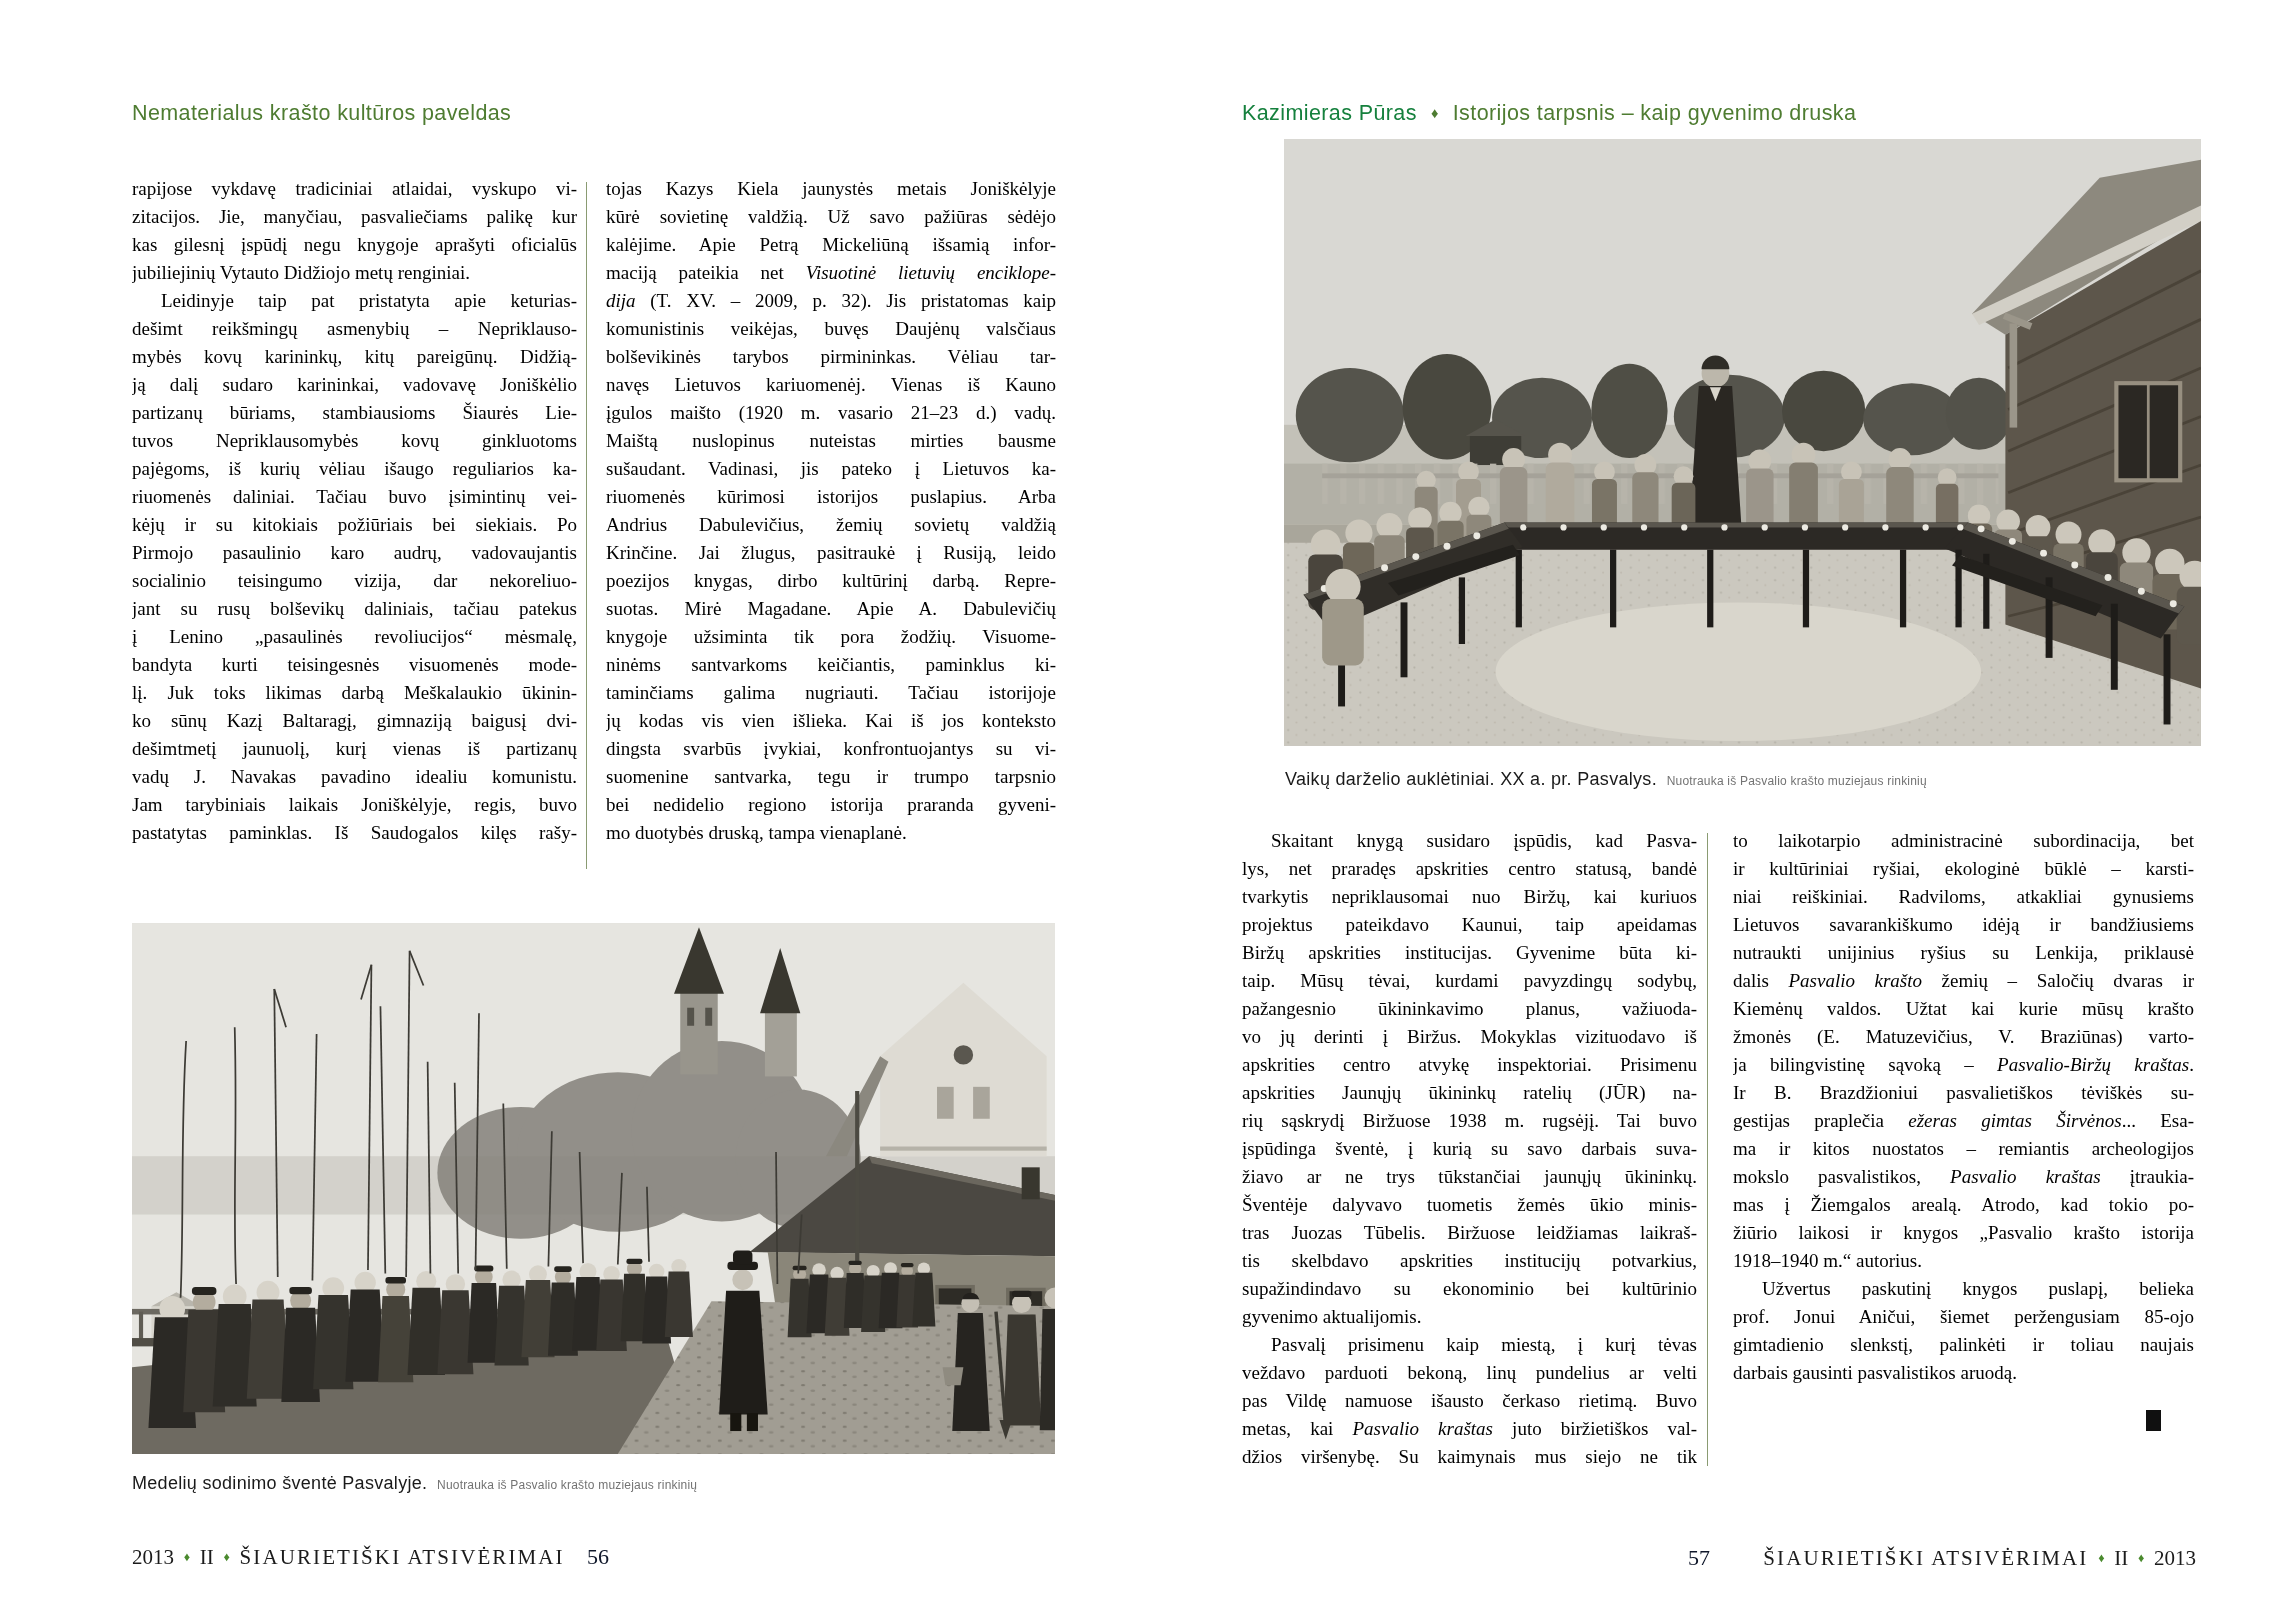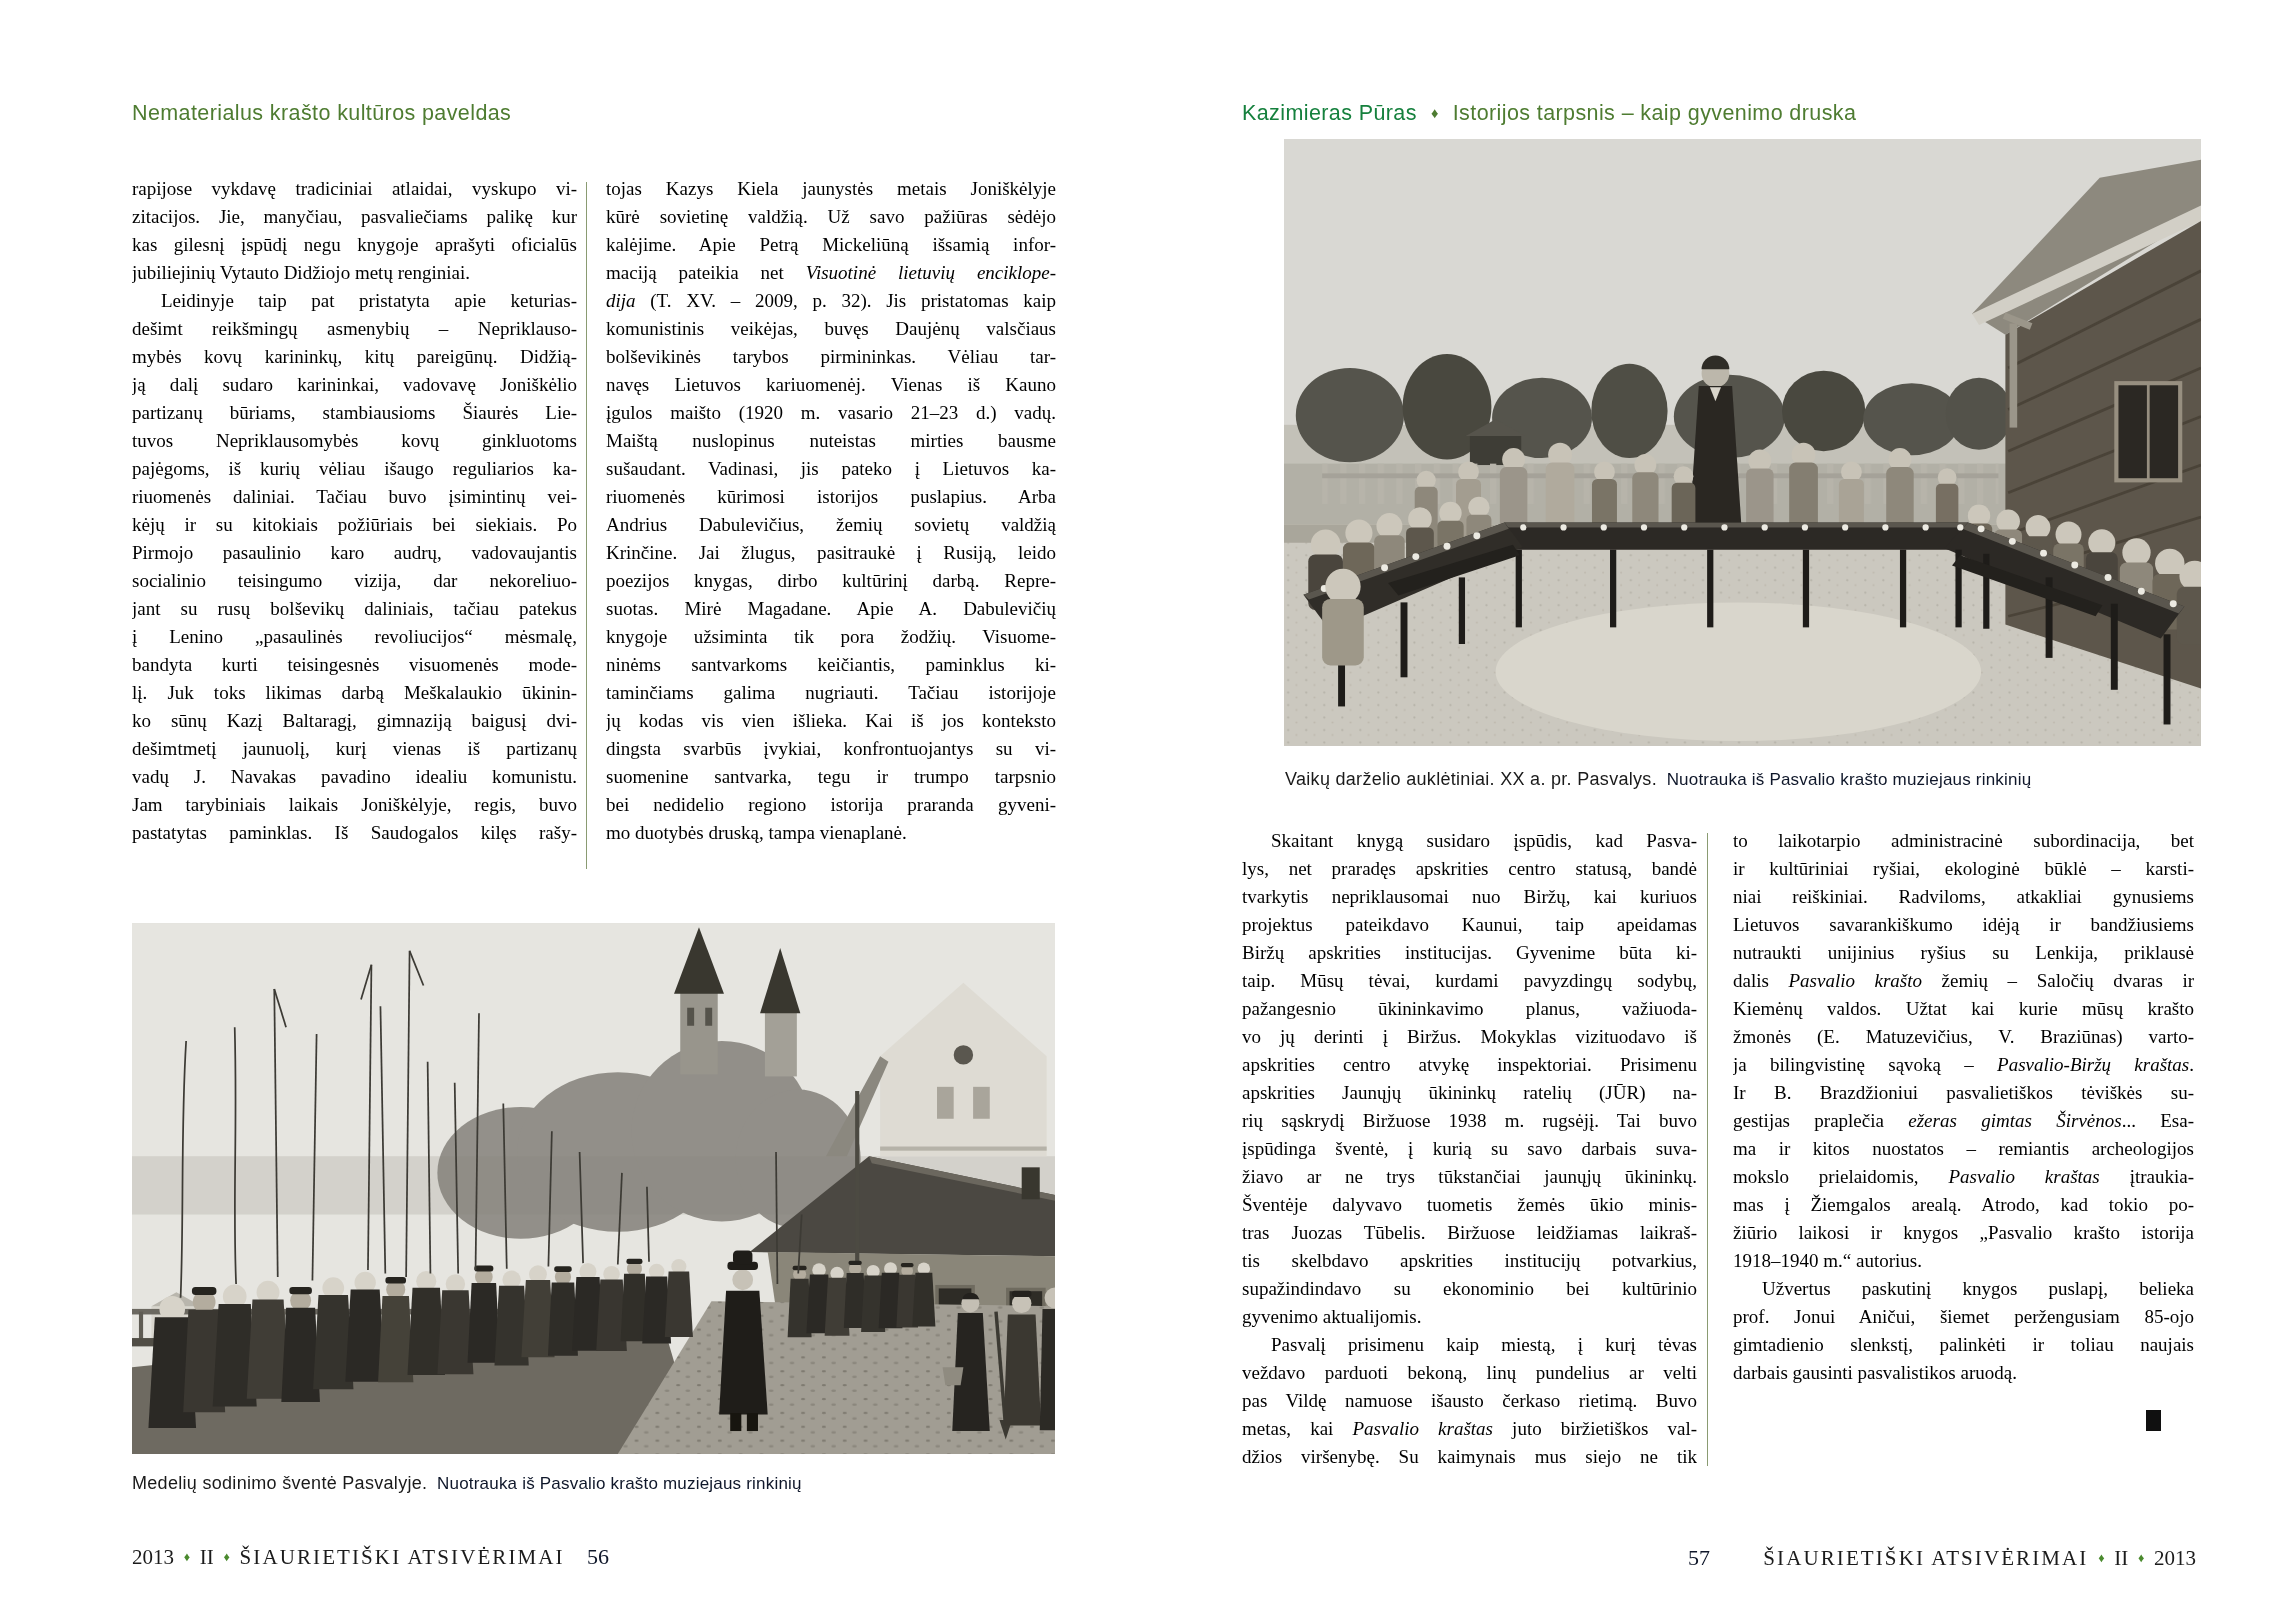--- a/index.html
+++ b/index.html
@@ -19,21 +19,21 @@
   
   .col{font-size:19px;line-height:28px;color:#000000;}
   .tl{text-align:justify;text-align-last:justify;height:28px;overflow:hidden;}
   .tl.nj{text-align-last:left;}
   .tl.ind{text-indent:29px;}
   .tl em{font-style:italic;margin-top:12px;}
   .divider{width:1.4px;background:#8a9b72;}
   
   .caption{white-space:nowrap;font-family:"Liberation Sans","DejaVu Sans",sans-serif;color:#1a1a1a;}
   .cap-title{font-size:18px;letter-spacing:0.3px;}
-  .cap-credit{font-size:17px;letter-spacing:0.2px;margin-left:9.7px;color:#0f172a;}
+  .cap-credit{font-size:12px;letter-spacing:0.2px;margin-left:9.7px;color:#737373;}
   
   .footer{font-size:21px;color:#1b1b1b;white-space:nowrap;}
   .footer .dia{color:#4a8a2e;font-size:12.5px;vertical-align:2.8px;margin:0 9.7px;}
   .footer .journal{letter-spacing:2.1px;}
   .footer .num{color:#0f172a;font-size:22px;letter-spacing:0;}
   .footer-right{display:flex;justify-content:space-between;align-items:baseline;}
   .photo{overflow:hidden;background:#d8d7d2;}
   .photo svg{display:block;}
   .endmark{width:15.3px;height:21px;background:#101010;}
 </style>
@@ -463,21 +463,21 @@
     <div class="tl"><span>niai reiškiniai. Radviloms, atkakliai gynusiems</span></div>
     <div class="tl"><span>Lietuvos savarankiškumo idėją ir bandžiusiems</span></div>
     <div class="tl"><span>nutraukti unijinius ryšius su Lenkija, priklausė</span></div>
     <div class="tl"><span>dalis </span><em>Pasvalio krašto</em><span> žemių – Saločių dvaras ir</span></div>
     <div class="tl"><span>Kiemėnų valdos. Užtat kai kurie mūsų krašto</span></div>
     <div class="tl"><span>žmonės (E. Matuzevičius, V. Braziūnas) varto-</span></div>
     <div class="tl"><span>ja bilingvistinę sąvoką – </span><em>Pasvalio-Biržų kraštas</em><span>.</span></div>
     <div class="tl"><span>Ir B. Brazdžioniui pasvalietiškos tėviškės su-</span></div>
     <div class="tl"><span>gestijas praplečia </span><em>ežeras gimtas Širvėnos</em><span>... Esa-</span></div>
     <div class="tl"><span>ma ir kitos nuostatos – remiantis archeologijos</span></div>
-    <div class="tl"><span>mokslo prielaidomis, </span><em>Pasvalio kraštas</em><span> įtraukia-</span></div>
+    <div class="tl"><span>mokslo pasvalistikos, </span><em>Pasvalio kraštas</em><span> įtraukia-</span></div>
     <div class="tl"><span>mas į Žiemgalos arealą. Atrodo, kad tokio po-</span></div>
     <div class="tl"><span>žiūrio laikosi ir knygos „Pasvalio krašto istorija</span></div>
     <div class="tl nj"><span>1918–1940 m.“ autorius.</span></div>
     <div class="tl ind"><span>Užvertus paskutinį knygos puslapį, belieka</span></div>
     <div class="tl"><span>prof. Jonui Aničui, šiemet peržengusiam 85-ojo</span></div>
     <div class="tl"><span>gimtadienio slenkstį, palinkėti ir toliau naujais</span></div>
     <div class="tl nj"><span>darbais gausinti pasvalistikos aruodą.</span></div>
   </div>
 
 <div class="abs endmark" style="left:2146px;top:1410px;"></div>

